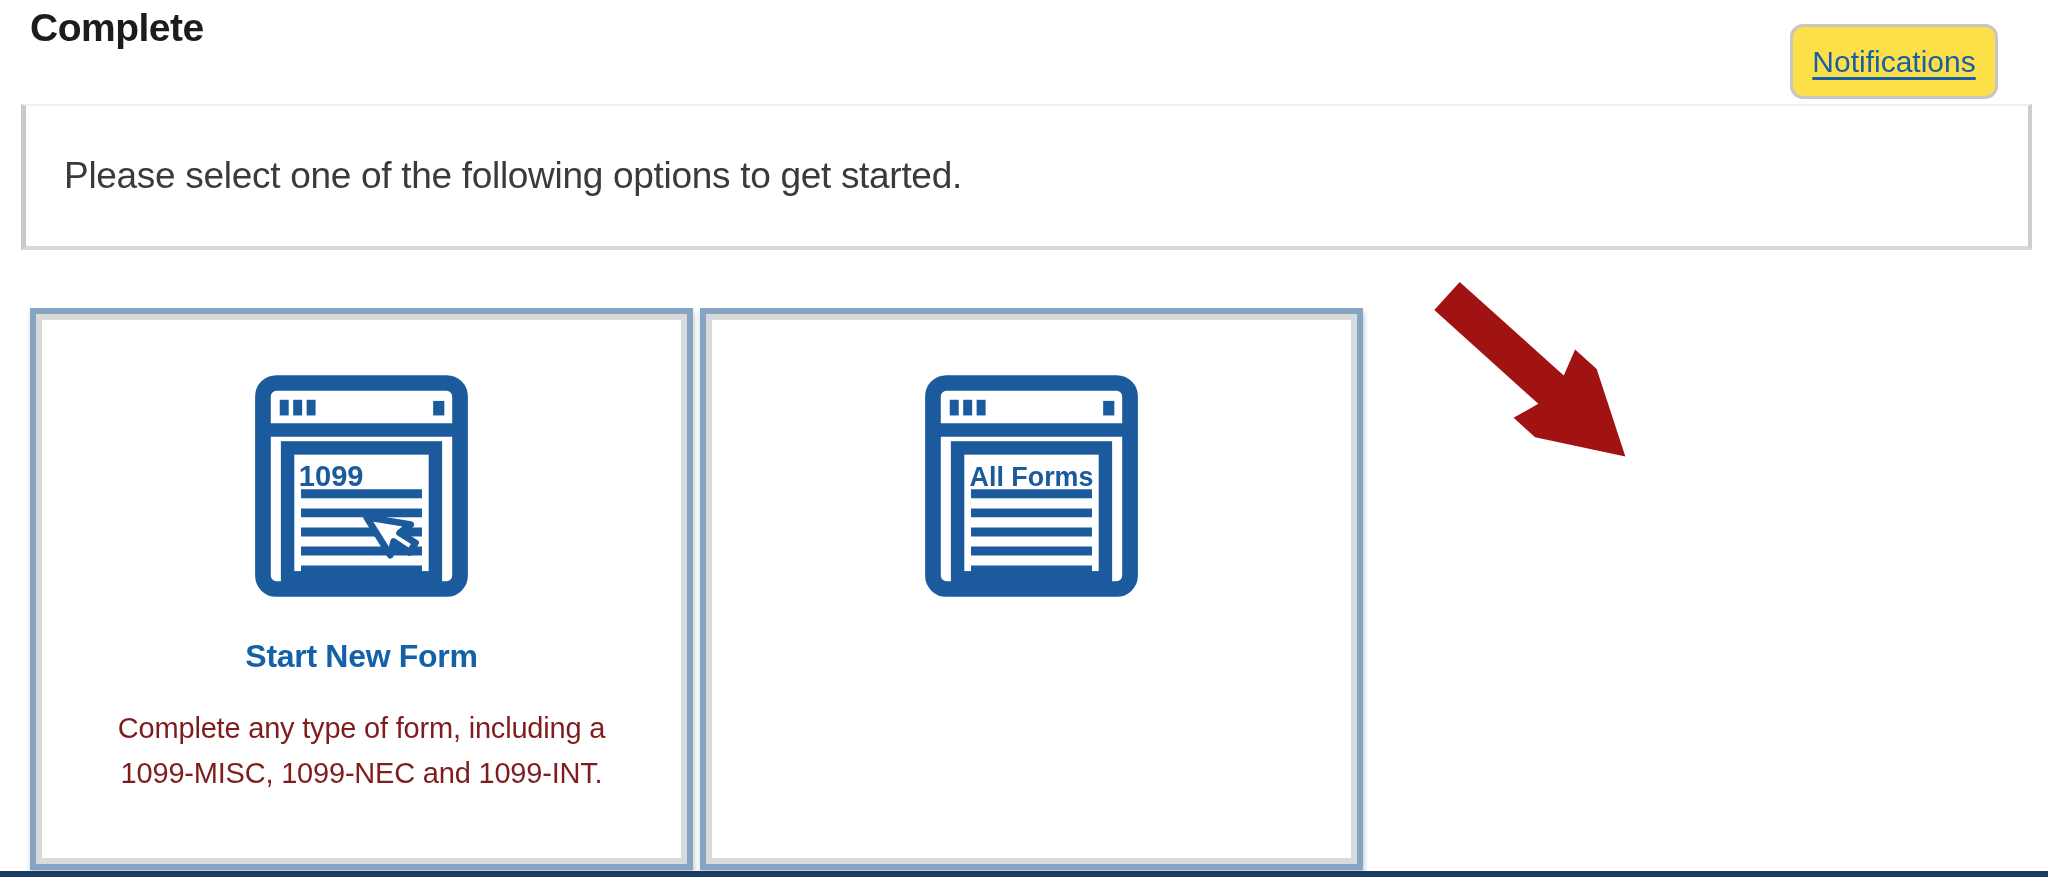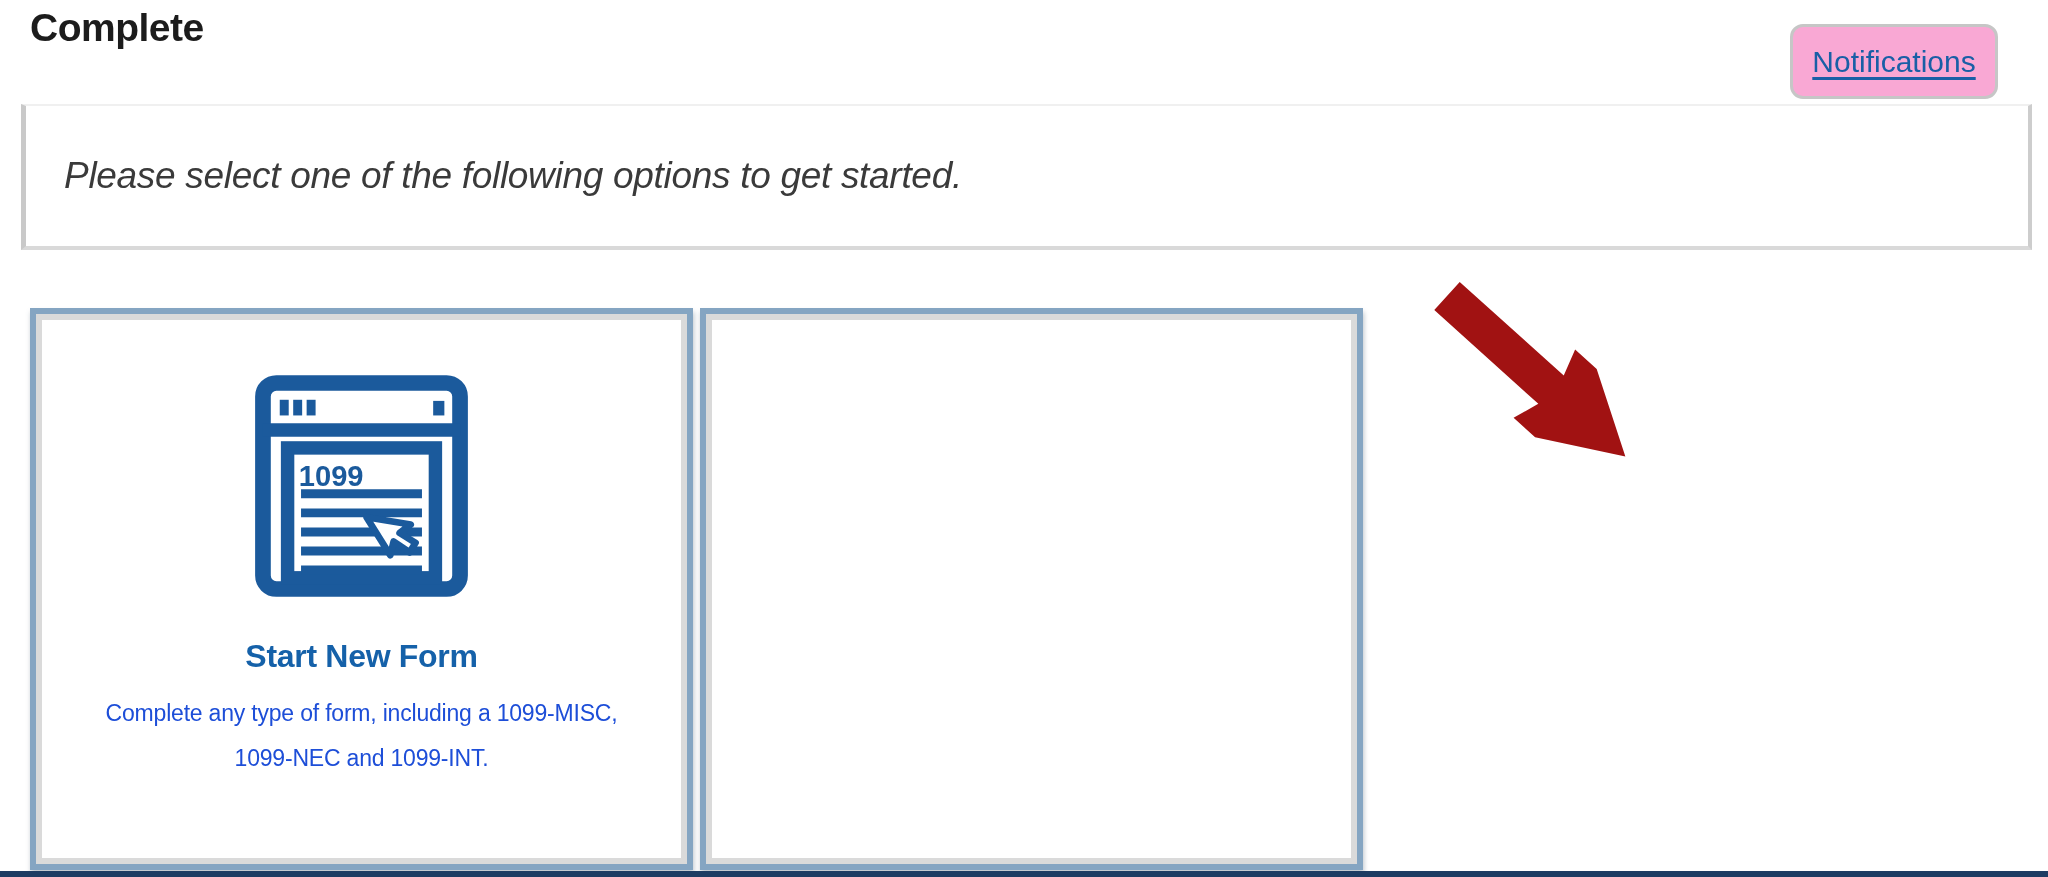--- a/index.html
+++ b/index.html
@@ -9,36 +9,36 @@
     overflow:hidden;color:#1b1b1b;
   }
   
   .page-title{
     position:absolute;left:30px;top:6px;margin:0;
     font-size:39px;font-weight:700;color:#1c1c1c;letter-spacing:-0.5px;
   }
   .notif-btn{
     position:absolute;left:1790px;top:24px;width:208px;height:75px;
     box-sizing:border-box;border:3px solid #c6c6c6;border-radius:13px;
-    background:#f9a8d4;display:flex;align-items:center;justify-content:center;
+    background:#fde047;display:flex;align-items:center;justify-content:center;
     cursor:pointer;
   }
   .notif-btn span{
     font-size:30px;color:#195fa6;text-decoration:underline;
     text-underline-offset:5px;
   }
   
   .intro-box{
     position:absolute;left:21px;top:104px;width:2011px;height:146px;
     box-sizing:border-box;background:#ffffff;
     border-top:2px solid #f0f0f0;
     border-left:5px solid #c9c9c9;
     border-bottom:4px solid #d9d9d9;
     border-right:4px solid #cdcdcd;
-    display:flex;align-items:center;font-style:italic;
+    display:flex;align-items:center;
   }
   .intro-box p{
     margin:0 0 0 38px;font-size:37px;color:#3a3a3a;letter-spacing:-0.3px;
   }
   
   .cards-row{
     position:absolute;left:30px;top:308px;display:flex;gap:7px;
   }
   .card{
     width:663px;height:562px;box-sizing:border-box;
@@ -50,21 +50,21 @@
     width:100%;height:100%;box-sizing:border-box;border:6px solid #dadada;
     display:flex;flex-direction:column;align-items:center;text-align:center;
   }
   .icon-wrap{
     margin-top:50px;height:232px;display:flex;align-items:center;
   }
   .card-title{
     margin-top:36px;font-size:32px;font-weight:700;color:#1561a9;letter-spacing:-0.3px;
   }
   .card-desc{
-    margin-top:16px;font-size:23px;line-height:45px;color:#1d4ed8;
+    margin-top:31px;font-size:29px;line-height:45px;color:#7f1d1d;
     max-width:545px;letter-spacing:-0.2px;
   }
   
   .blue-icon{stroke:#1b5a9c;fill:none;}
   .blue-fill{fill:#1b5a9c;stroke:none;}
   .icon-text{
     fill:#1b5a9c;font-family:"Liberation Sans","DejaVu Sans",sans-serif;
     font-weight:700;
   }
   
@@ -114,20 +114,37 @@
           </g>
         </svg>
       </div>
       <div class="card-title">Start New Form</div>
       <div class="card-desc">Complete any type of form, including a 1099-MISC, 1099-NEC and 1099-INT.</div>
     </div>
   </div>
 
   <div class="card">
     <div class="card-inner">
+      <div class="icon-wrap">
+        <svg width="215" height="224" viewBox="0 0 96 100" aria-hidden="true">
+          <rect class="blue-icon" x="4" y="4" width="88" height="92" rx="6" stroke-width="7"></rect>
+          <line class="blue-icon" x1="4" y1="25" x2="92" y2="25" stroke-width="6"></line>
+          <rect class="blue-fill" x="11.5" y="11.5" width="4" height="7"></rect>
+          <rect class="blue-fill" x="17.5" y="11.5" width="4" height="7"></rect>
+          <rect class="blue-fill" x="23.5" y="11.5" width="4" height="7"></rect>
+          <rect class="blue-fill" x="80" y="12" width="5" height="6.5"></rect>
+          <rect class="blue-icon" x="15" y="33" width="66" height="58" stroke-width="6"></rect>
+          <text class="icon-text" x="48" y="50" font-size="12" text-anchor="middle">All Forms</text>
+          <line class="blue-icon" x1="21" y1="53.5" x2="75" y2="53.5" stroke-width="4"></line>
+          <line class="blue-icon" x1="21" y1="62" x2="75" y2="62" stroke-width="4"></line>
+          <line class="blue-icon" x1="21" y1="70.5" x2="75" y2="70.5" stroke-width="4"></line>
+          <line class="blue-icon" x1="21" y1="79" x2="75" y2="79" stroke-width="4"></line>
+          <line class="blue-icon" x1="21" y1="87.5" x2="75" y2="87.5" stroke-width="4"></line>
+        </svg>
+      </div>
     </div>
   </div>
 
 
 </div>
 
 <svg class="annotation-arrow" viewBox="0 0 250 250" aria-hidden="true">
   <polygon transform="translate(32,74) rotate(42)" points="0,-19 140,-19 131,-46 160,-46 240,0 160,46 131,46 140,19 0,19" fill="#a11212"></polygon>
 </svg>
 

